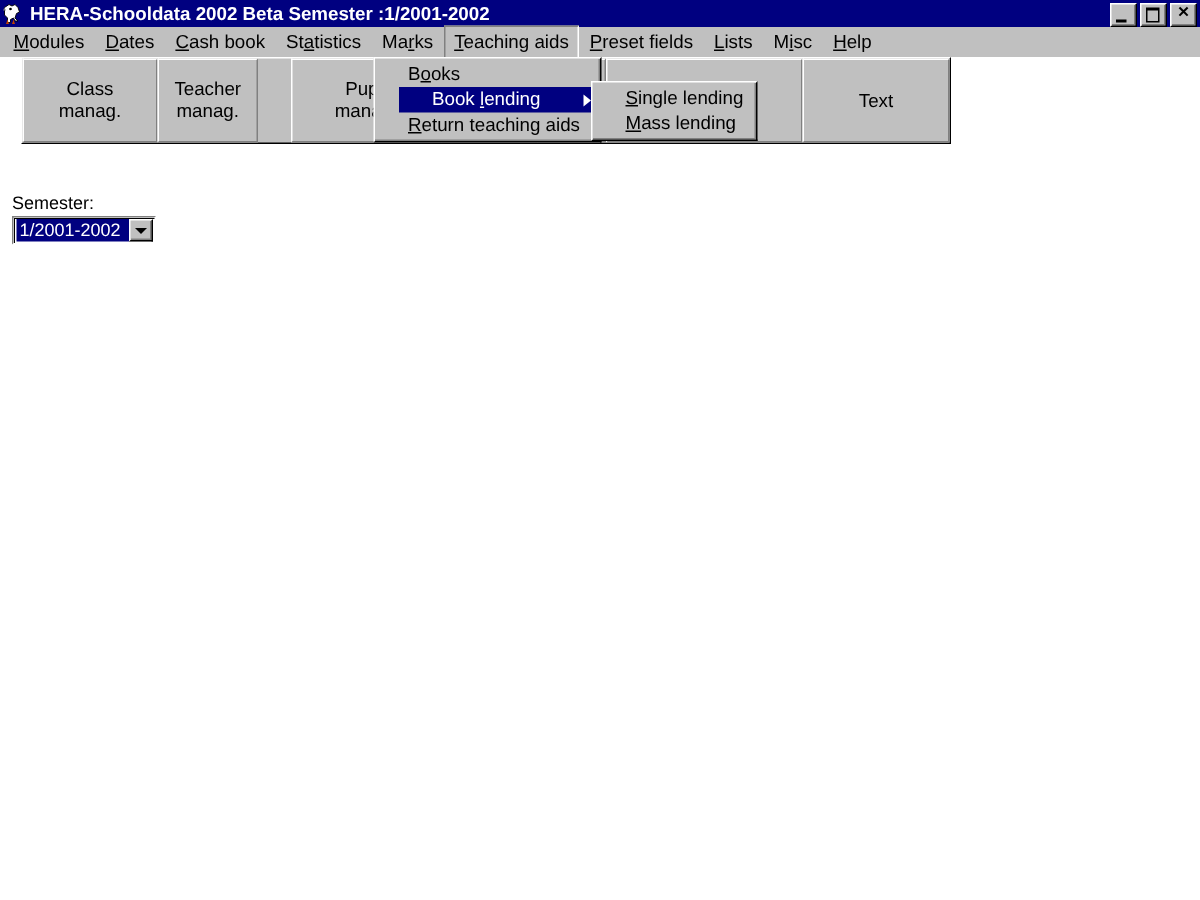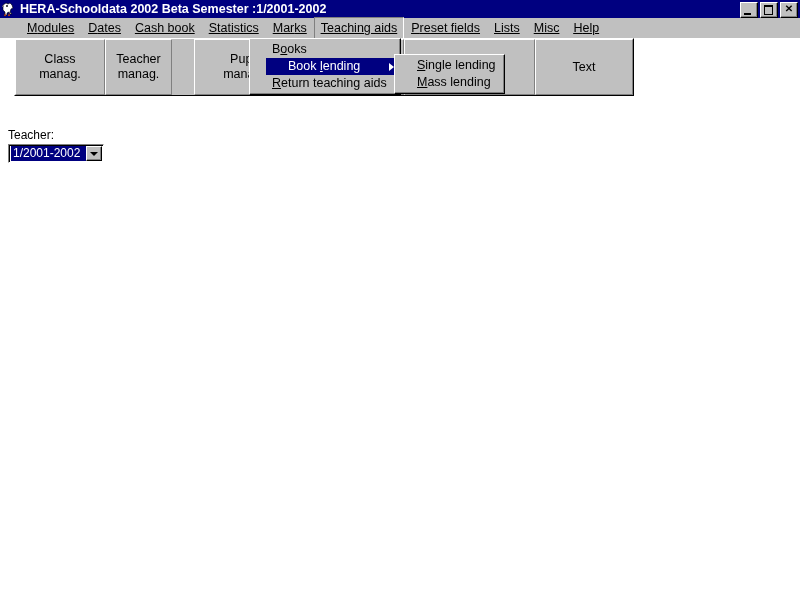--- a/index.html
+++ b/index.html
@@ -98,23 +98,22 @@
   }
 
   
   #menu-bar {
     position: absolute;
     left: 0; top: 18px;
     width: 800px; height: 20px;
     background: #c0c0c0;
     display: flex;
     align-items: center;
-    padding-left: 20px;
-    box-sizing: border-box;
-    text-decoration: underline;
+    padding-left: 2px;
+    box-sizing: border-box;
   }
   .menu-title {
     font-size: 12.5px;
     line-height: 16px;
     padding: 2px 6px 2px 6px;
     white-space: nowrap;
     color: #000;
     border: 1px solid transparent;
   }
   .menu-title.open {
@@ -329,21 +328,21 @@
     </div>
     <div class="tool-btn" style="left:389px;width:131px;">
       <span>Cash</span>
       <span>book</span>
     </div>
     <div class="tool-btn" style="left:520px;width:98px;border-right:1px solid #808080;">
       <span>Text</span>
     </div>
   </div>
 
-  <div id="semester-label">Teacher:</div>
+  <div id="semester-label">Semester:</div>
   <div id="semester-combo">
     <div id="semester-value">1/2001-2002</div>
     <div id="semester-arrow"></div>
   </div>
 
   <div class="popup-menu" id="menu-teaching-aids-popup">
     <div class="popup-item">B<span class="mn">o</span>oks</div>
     <div class="popup-item selected">Book <span class="mn">l</span>ending<span class="submenu-arrow"></span></div>
     <div class="popup-item"><span class="mn">R</span>eturn teaching aids</div>
   </div>

